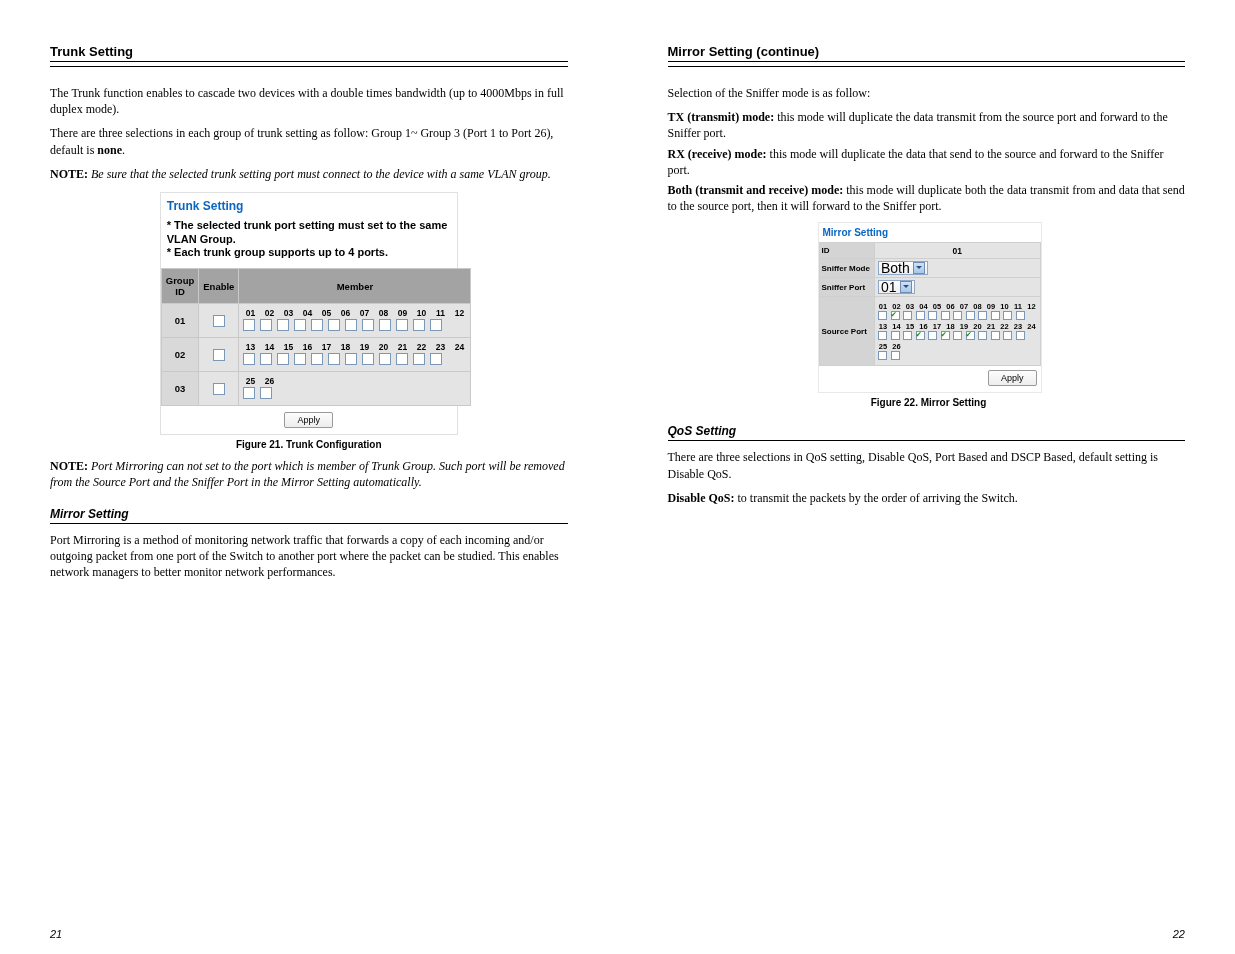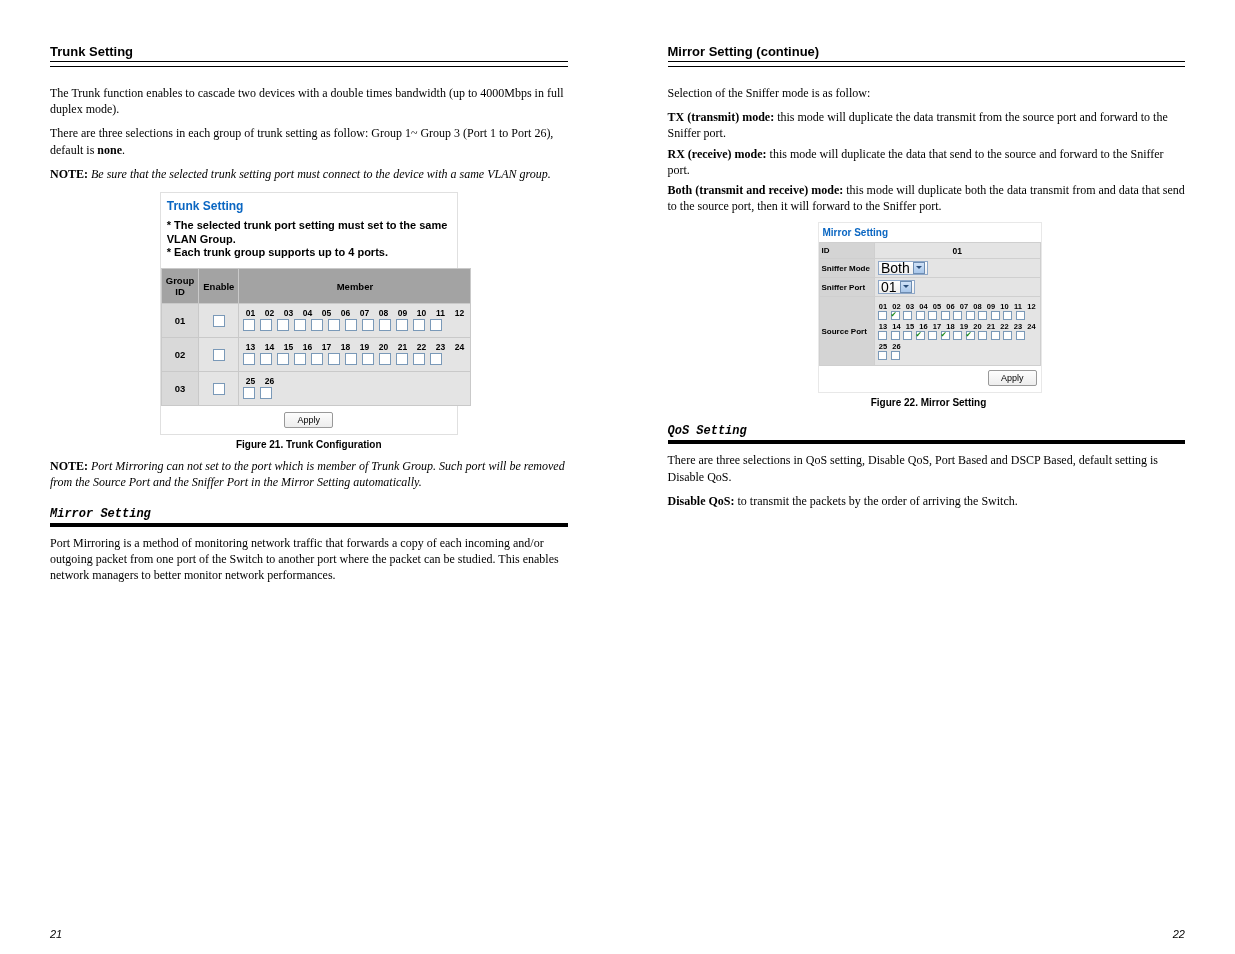--- a/index.html
+++ b/index.html
@@ -38,26 +38,26 @@
   p.body {
     margin: 8px 0 8px 0;
     line-height: 1.35;
   }
   p.note-italic {
     font-style: italic;
     margin: 6px 0;
   }
   .b-word { font-weight: bold; }
   .sub-heading {
-    font-family: Liberation Mono, monospace;
+    font-family: Liberation Sans, sans-serif;
     font-weight: bold;
     font-style: italic;
     font-size: 12px;
     margin: 16px 0 4px 0;
-    border-bottom: 4px solid #000000;
+    border-bottom: 1px solid #000000;
     padding-bottom: 2px;
   }
   .figure {
     margin: 14px auto 6px auto;
     display: block;
   }
   .fig-caption {
     text-align: center;
     font-family: Arial, Helvetica, sans-serif;
     font-weight: bold;

